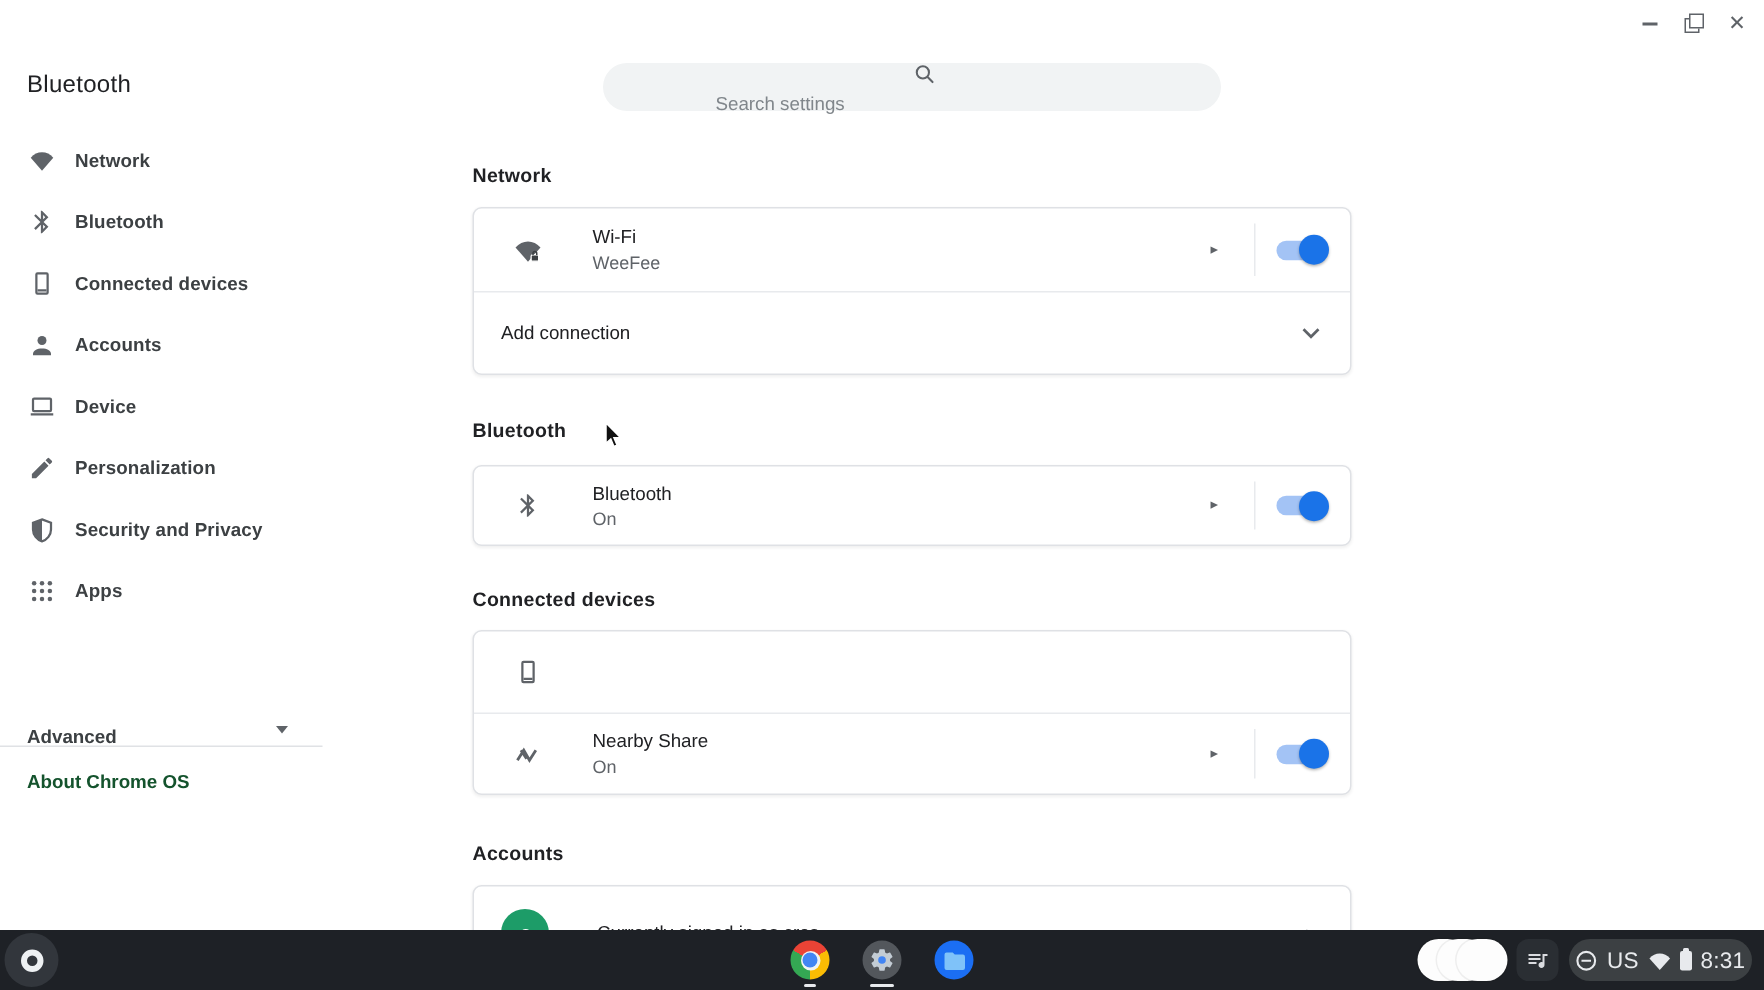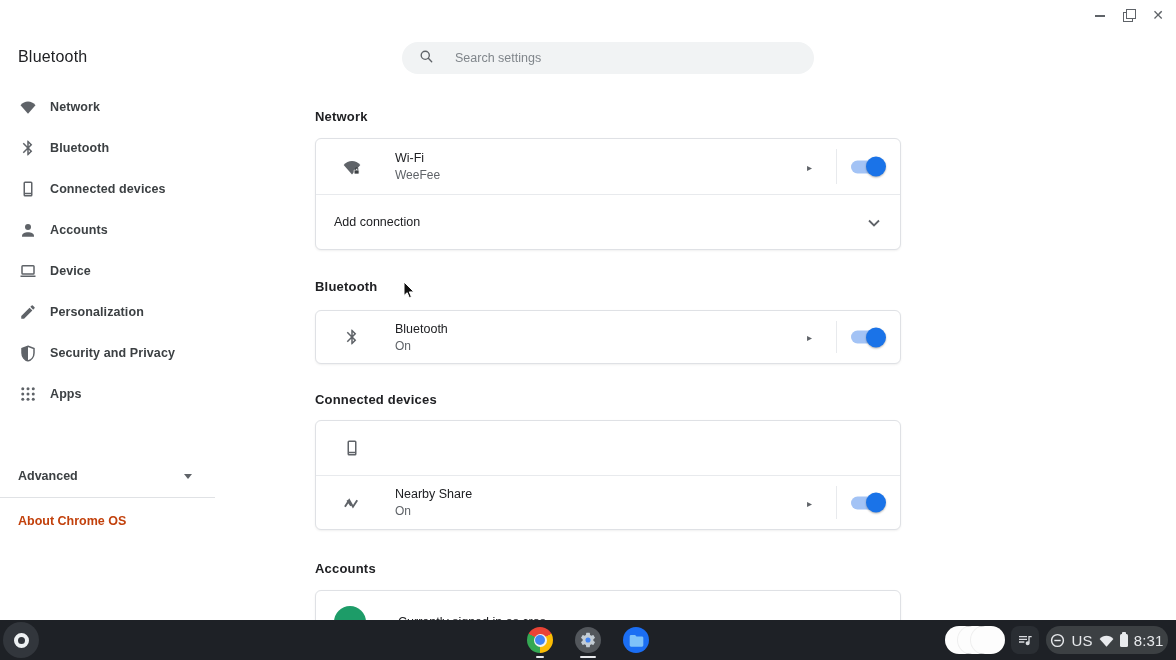--- a/index.html
+++ b/index.html
@@ -18,29 +18,29 @@
   .wc-restore::before { content:""; position:absolute; left:0; top:3px; width:8px; height:8px; border:1.4px solid #5f6368; }
   .wc-restore::after { content:""; position:absolute; left:3px; top:0; width:8px; height:8px; border:1.4px solid #5f6368; background:#fff; }
   .wc-close { font-size:14px; line-height:12px; text-align:center; }
 
   
   .app-title { left:18px; top:48px; font-size:16px; color:#202124; letter-spacing:.2px; }
   .nav { left:0; top:86px; width:244px; }
   .nav-item { display:flex; align-items:center; height:41px; padding-left:18px; cursor:pointer; }
   .nav-item .nicon { width:20px; height:20px; display:flex; align-items:center; justify-content:center; color:#5f6368; }
   .nav-item .nlabel { margin-left:12px; font-size:12.5px; font-weight:bold; color:#3c4043; letter-spacing:.1px; }
-  .adv-row { left:0; top:460px; width:210px; height:32px; display:flex; align-items:center; justify-content:space-between; padding:0 18px; cursor:pointer; }
+  .adv-row { left:0; top:484px; width:210px; height:32px; display:flex; align-items:flex-start; justify-content:space-between; padding:0 18px; cursor:pointer; }
   .adv-label { font-size:12.5px; font-weight:bold; color:#3c4043; }
   .caret-down { width:0; height:0; border-left:4.5px solid transparent; border-right:4.5px solid transparent; border-top:5px solid #5f6368; }
   .side-divider { left:0; top:497px; width:215px; height:1px; background:#e0e2e5; }
-  .about-row { left:18px; top:514px; font-size:12.5px; font-weight:bold; color:#c2410c; cursor:pointer; }
+  .about-row { left:18px; top:514px; font-size:12.5px; font-weight:bold; color:#14532d; cursor:pointer; }
 
   
   .searchbar { left:402px; top:42px; width:412px; height:32px; background:#f1f3f4; border-radius:16px;
-    display:flex; align-items:center; padding-left:17px; cursor:text; }
+    display:flex; align-items:center; padding-left:17px; cursor:text;flex-direction:column; }
   .searchbar svg { flex:0 0 auto; }
   .searchbar input { border:none; outline:none; background:transparent; margin-left:21px; width:300px;
     font-size:12.5px; color:#202124; font-family:"Liberation Sans","DejaVu Sans",sans-serif; }
   .searchbar input::placeholder { color:#80868b; }
 
   
   .heading { left:315px; font-size:13px; font-weight:bold; color:#202124; letter-spacing:.2px; }
   .card { left:315px; width:586px; background:#fff; border:1px solid #dfe1e5; border-radius:6px;
     box-shadow:0 1px 2px rgba(60,64,67,.08); }
   .row { position:relative; display:flex; align-items:center; padding-left:25px; }

